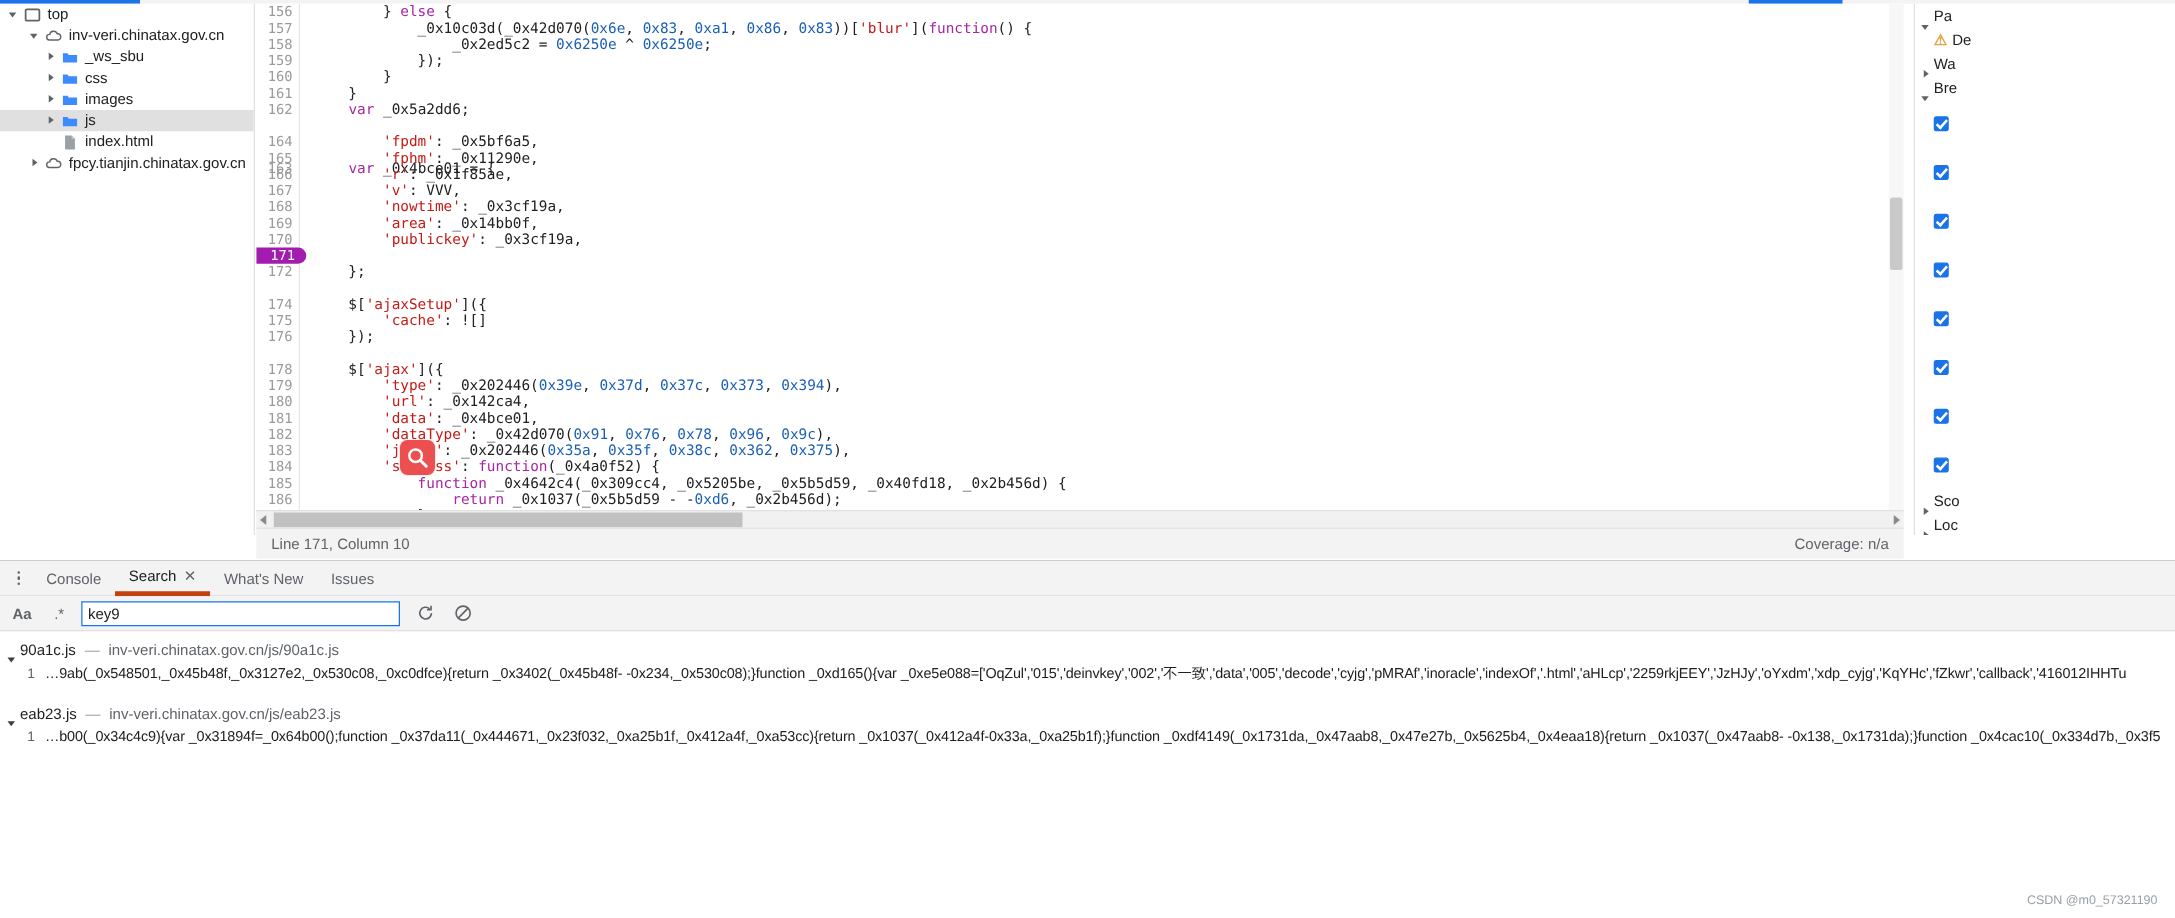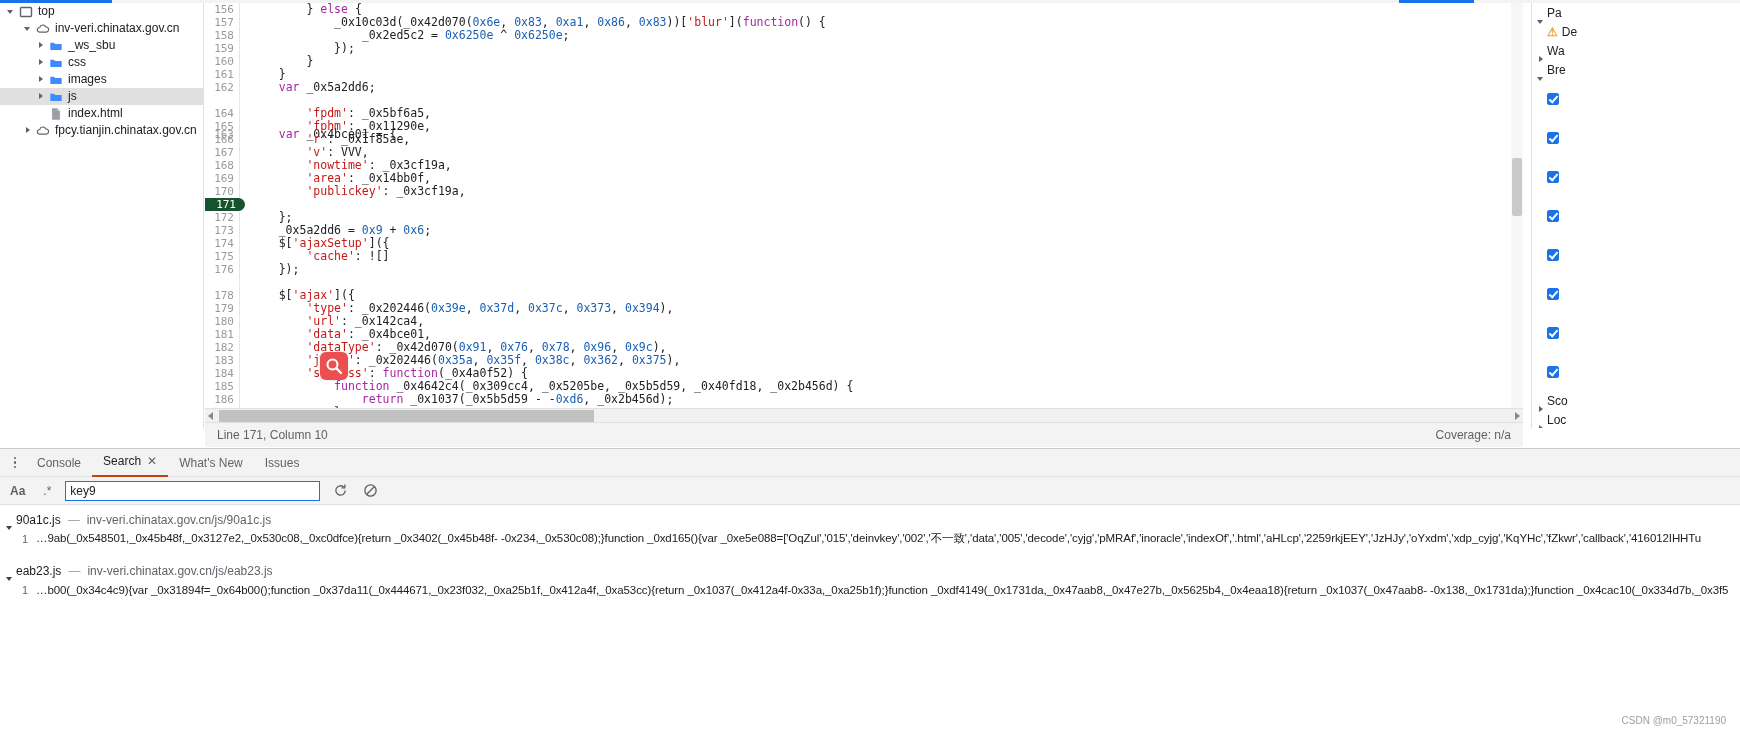--- a/index.html
+++ b/index.html
@@ -56,21 +56,21 @@
     position:absolute; left:0; top:0; width:35px; height:405px;
     background:#ffffff; border-right:1px solid #e6e6e6;
   }
   .code-area { position:absolute; left:0; top:0; width:1318px; height:405px; }
   .line { position:relative; height:13px; line-height:13px; white-space:pre; }
   .ln {
     position:absolute; left:0; top:0; width:33px; text-align:right;
     color:#9a9a9a; font-size:11px; padding-right:4px;
   }
   .line.current .ln {
-    background:#14532d; color:#ffffff; width:40px; padding-right:9px;
+    background:#a21caf; color:#ffffff; width:40px; padding-right:9px;
     border-radius:0 7px 7px 0;
   }
   .ltext { position:absolute; left:46px; top:0; color:#202124; }
   .kw { color:#a626a4; }
   .num { color:#1a5fb4; }
   .str { color:#c41a16; }
 
   
   .ed-hscroll {
     position:absolute; left:205px; top:408px; width:1318px; height:14px;
@@ -121,21 +121,21 @@
   .drawer-tabs {
     position:relative; height:28px; background:#f3f3f3; border-bottom:1px solid #e0e0e0;
     display:flex; align-items:center;
   }
   .kebab { width:22px; display:flex; flex-direction:column; align-items:center; justify-content:center; gap:2px; margin-left:4px;}
   .kebab i { width:2.5px; height:2.5px; background:#5f6368; border-radius:50%; display:block;}
   .dtab {
     height:28px; line-height:28px; padding:0 11px; font-size:12px; color:#5f6368;
     position:relative; display:flex; align-items:center; gap:6px;
   }
-  .dtab.active { color:#202124; border-bottom:2px solid #c2410c;align-items:flex-end; }
+  .dtab.active { color:#202124; border-bottom:4px solid #c2410c; }
   .dtab .x { font-size:12px; color:#5f6368; }
 
   .searchbar {
     position:relative; height:28px; background:#f3f3f3; border-bottom:1px solid #e0e0e0;
     display:flex; align-items:center; padding-left:6px; gap:10px;
   }
   .sb-btn { font-size:12px; color:#5f6368; padding:0 4px; height:20px; line-height:20px; }
   .sb-btn.aa { font-weight:600; }
   .search-input {
     width:255px; height:20px; border:1px solid #1a73e8; background:#ffffff;
@@ -245,21 +245,20 @@
         <div class="line" style="top: 91px; position: absolute; left: 0px; width: 1318px; margin-top: 34px;"><span class="ln">163</span><span class="ltext">    <span class="kw">var</span> _0x4bce01 = {</span></div>
         <div class="line" style="top: 104px; position: absolute; left: 0px; width: 1318px;"><span class="ln">164</span><span class="ltext">        <span class="str">'fpdm'</span>: _0x5bf6a5,</span></div>
         <div class="line" style="top: 117px; position: absolute; left: 0px; width: 1318px;"><span class="ln">165</span><span class="ltext">        <span class="str">'fphm'</span>: _0x11290e,</span></div>
         <div class="line" style="top: 130px; position: absolute; left: 0px; width: 1318px;"><span class="ln">166</span><span class="ltext">        <span class="str">'r'</span>: _0x1f85ae,</span></div>
         <div class="line" style="top: 143px; position: absolute; left: 0px; width: 1318px;"><span class="ln">167</span><span class="ltext">        <span class="str">'v'</span>: VVV,</span></div>
         <div class="line" style="top: 156px; position: absolute; left: 0px; width: 1318px;"><span class="ln">168</span><span class="ltext">        <span class="str">'nowtime'</span>: _0x3cf19a,</span></div>
         <div class="line" style="top: 169px; position: absolute; left: 0px; width: 1318px;"><span class="ln">169</span><span class="ltext">        <span class="str">'area'</span>: _0x14bb0f,</span></div>
         <div class="line" style="top: 182px; position: absolute; left: 0px; width: 1318px;"><span class="ln">170</span><span class="ltext">        <span class="str">'publickey'</span>: _0x3cf19a,</span></div>
         <div class="line current" style="top: 195px; position: absolute; left: 0px; width: 1318px;"><span class="ln">171</span></div>
         <div class="line" style="top: 208px; position: absolute; left: 0px; width: 1318px;"><span class="ln">172</span><span class="ltext">    };</span></div>
-        <div class="line" style="top: 221px; position: absolute; left: 0px; width: 1318px;"><span class="ln">173</span><span class="ltext">    _0x5a2dd6 = <span class="num">0x9</span> + <span class="num">0x6</span>;</span></div>
         <div class="line" style="top: 234px; position: absolute; left: 0px; width: 1318px;"><span class="ln">174</span><span class="ltext">    $[<span class="str">'ajaxSetup'</span>]({</span></div>
         <div class="line" style="top: 247px; position: absolute; left: 0px; width: 1318px;"><span class="ln">175</span><span class="ltext">        <span class="str">'cache'</span>: ![]</span></div>
         <div class="line" style="top: 260px; position: absolute; left: 0px; width: 1318px; padding-left: 40px;"><span class="ln">176</span><span class="ltext">    });</span></div>
         <div class="line" style="top: 286px; position: absolute; left: 0px; width: 1318px;"><span class="ln">178</span><span class="ltext">    $[<span class="str">'ajax'</span>]({</span></div>
         <div class="line" style="top: 299px; position: absolute; left: 0px; width: 1318px;"><span class="ln">179</span><span class="ltext">        <span class="str">'type'</span>: _0x202446(<span class="num">0x39e</span>, <span class="num">0x37d</span>, <span class="num">0x37c</span>, <span class="num">0x373</span>, <span class="num">0x394</span>),</span></div>
         <div class="line" style="top: 312px; position: absolute; left: 0px; width: 1318px;"><span class="ln">180</span><span class="ltext">        <span class="str">'url'</span>: _0x142ca4,</span></div>
         <div class="line" style="top: 325px; position: absolute; left: 0px; width: 1318px;"><span class="ln">181</span><span class="ltext">        <span class="str">'data'</span>: _0x4bce01,</span></div>
         <div class="line" style="top: 338px; position: absolute; left: 0px; width: 1318px;"><span class="ln">182</span><span class="ltext">        <span class="str">'dataType'</span>: _0x42d070(<span class="num">0x91</span>, <span class="num">0x76</span>, <span class="num">0x78</span>, <span class="num">0x96</span>, <span class="num">0x9c</span>),</span></div>
         <div class="line" style="top: 351px; position: absolute; left: 0px; width: 1318px;"><span class="ln">183</span><span class="ltext">        <span class="str">'jsonp'</span>: _0x202446(<span class="num">0x35a</span>, <span class="num">0x35f</span>, <span class="num">0x38c</span>, <span class="num">0x362</span>, <span class="num">0x375</span>),</span></div>
         <div class="line" style="top: 364px; position: absolute; left: 0px; width: 1318px;"><span class="ln">184</span><span class="ltext">        <span class="str">'success'</span>: <span class="kw">function</span>(_0x4a0f52) {</span></div>

